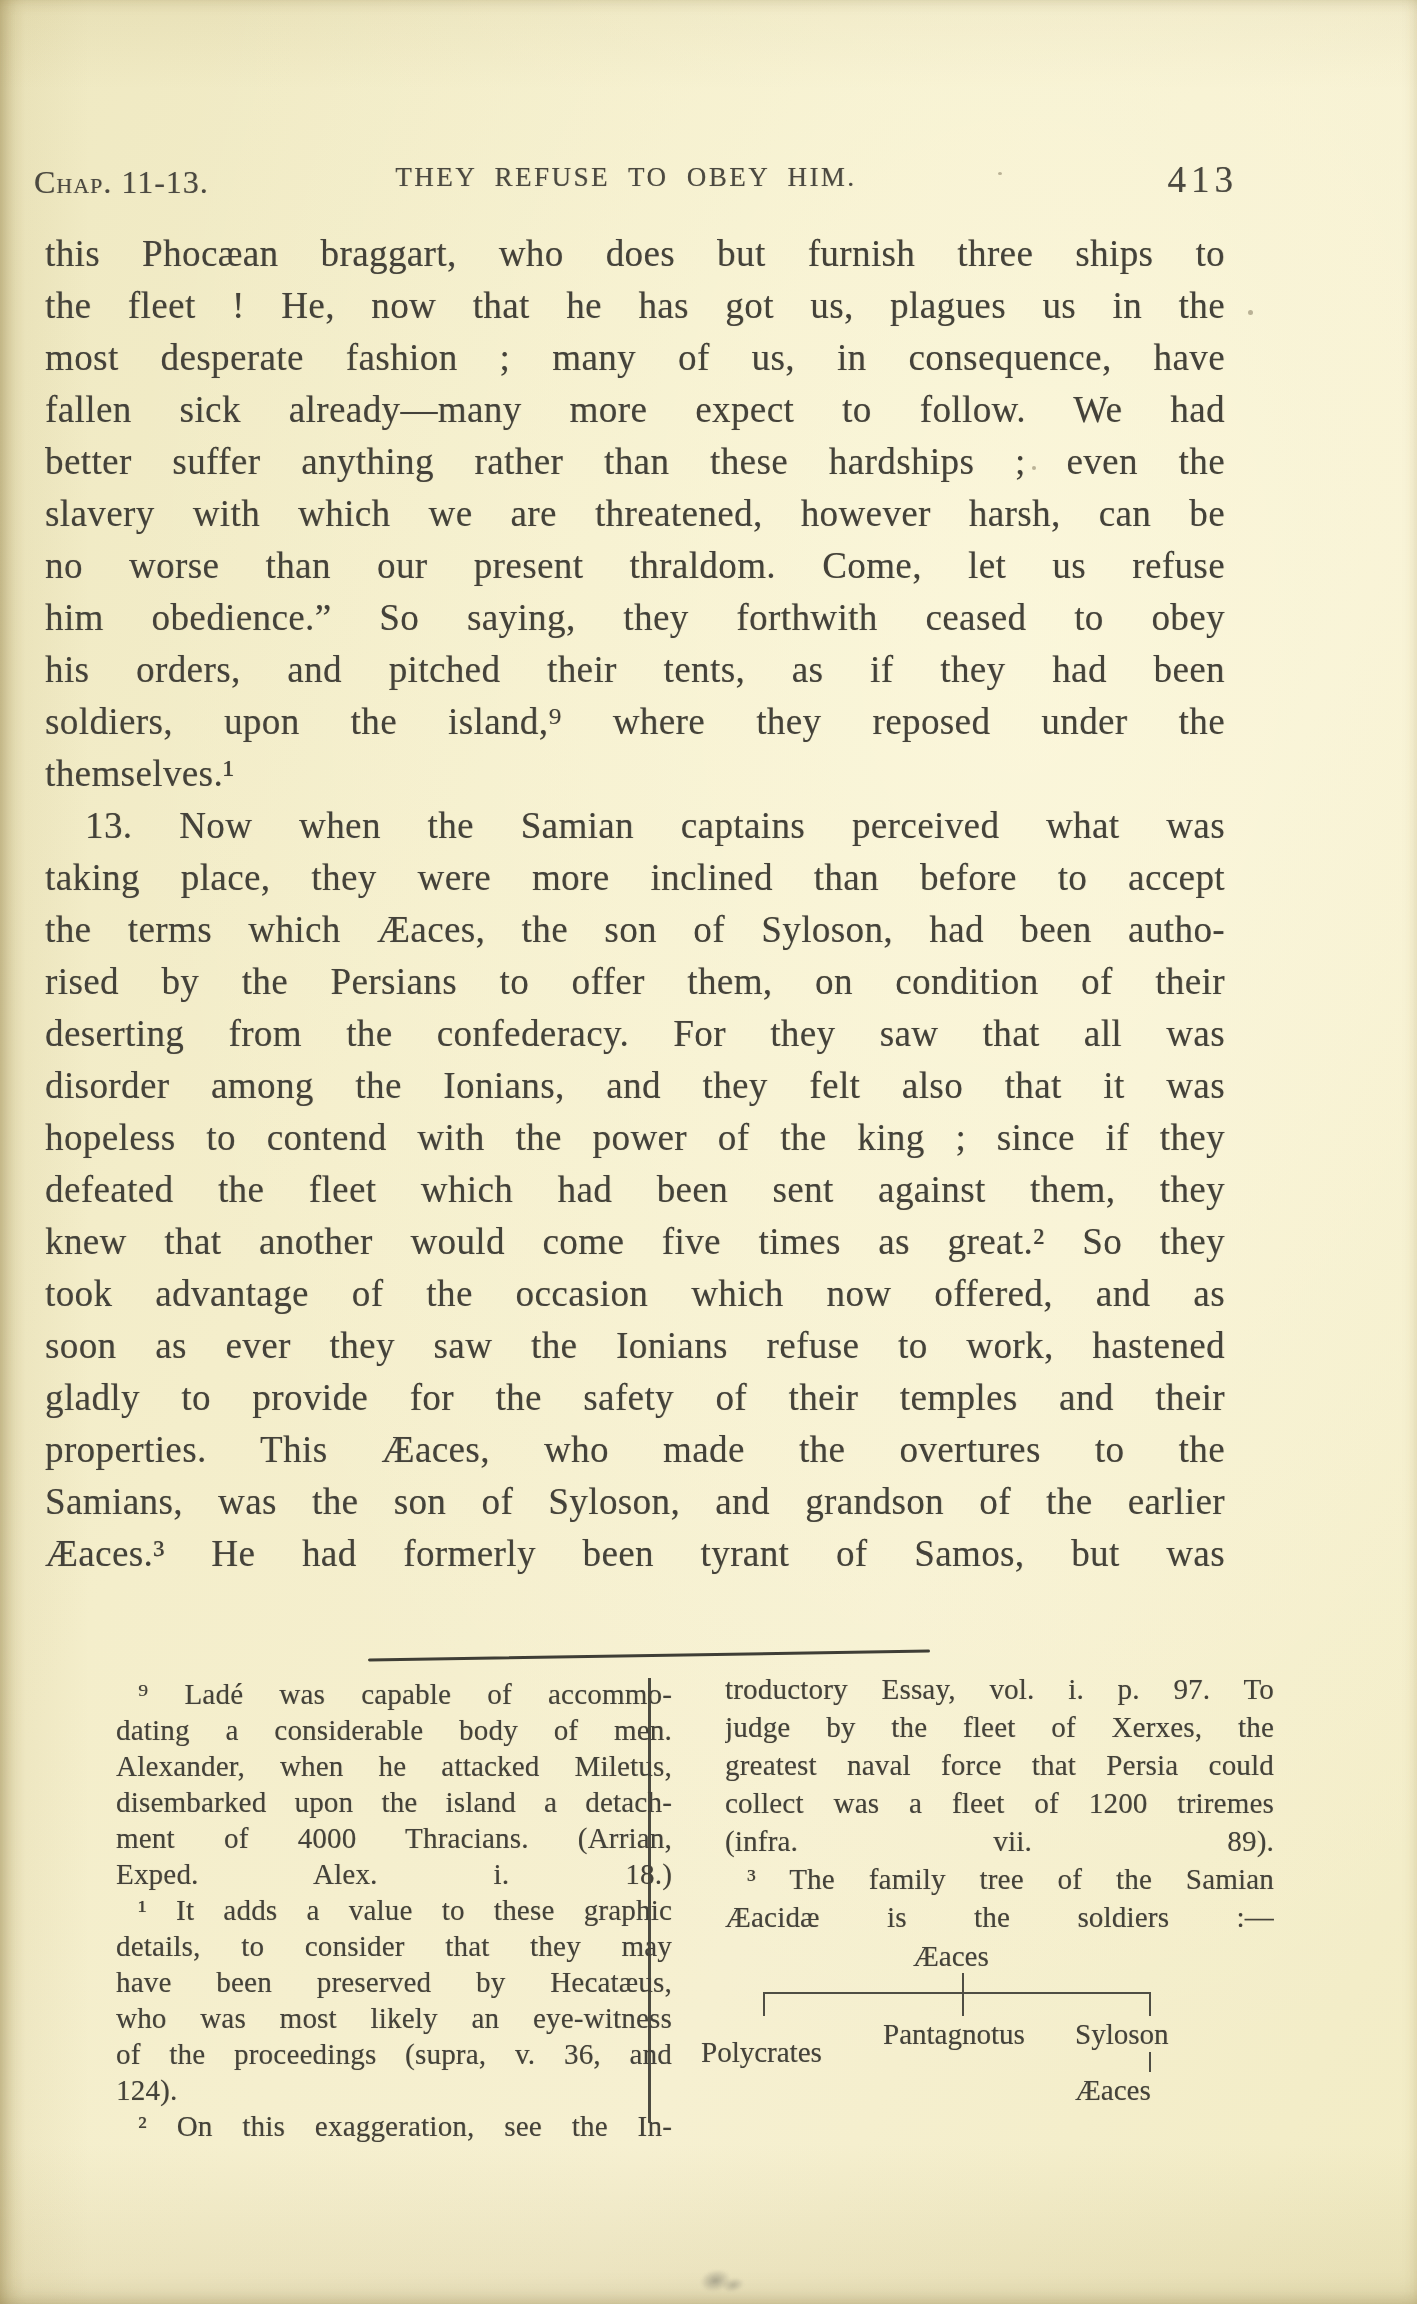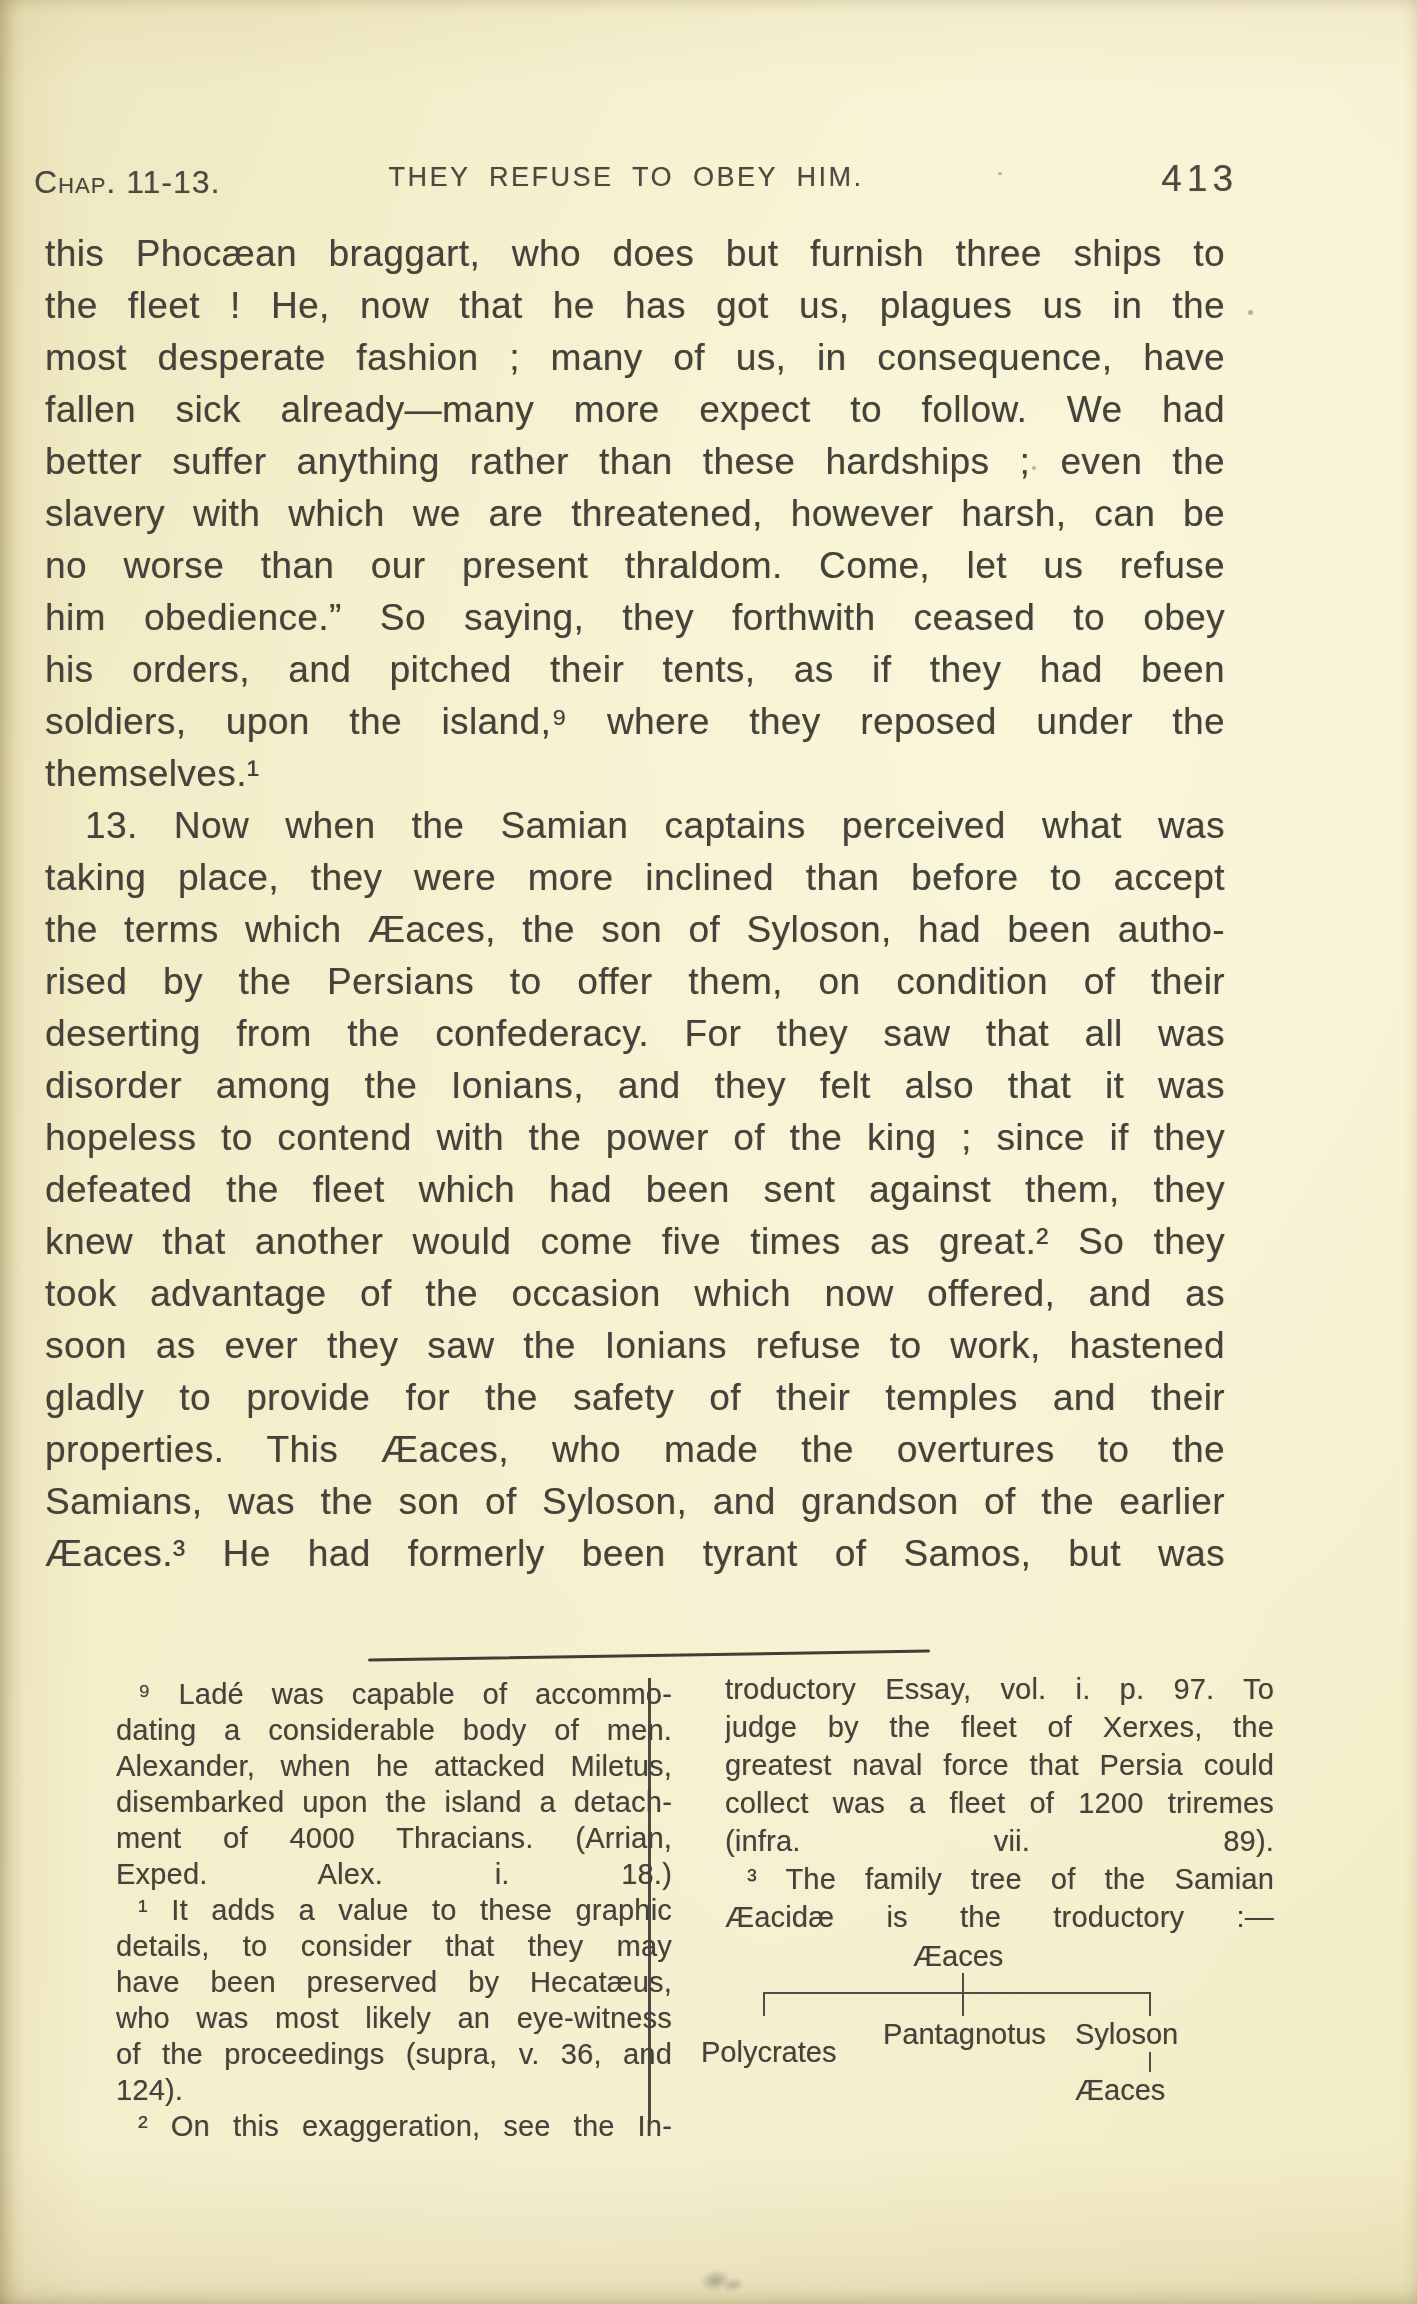--- a/index.html
+++ b/index.html
@@ -3,21 +3,21 @@
 <meta charset="utf-8">
 <style>
   * { margin:0; padding:0; box-sizing:border-box; }
   html, body { width:1417px; height:2304px; }
   body { background:#cfc69e; }
 
   .page {
     position:relative;
     width:1417px; height:2304px;
     overflow:hidden;
-    font-family:Liberation Sans, sans-serif;
+    font-family:Liberation Serif, serif;
     color:#45433a;
     background:
       radial-gradient(ellipse at 72% 28%, rgba(255,252,228,0.55), rgba(255,252,228,0) 62%),
       linear-gradient(180deg, rgba(166,146,80,0.10) 0px, rgba(166,146,80,0) 90px),
       linear-gradient(0deg, rgba(166,146,80,0.16) 0px, rgba(166,146,80,0) 160px),
       linear-gradient(90deg, rgba(166,146,80,0.22) 0px, rgba(166,146,80,0.08) 26px, rgba(166,146,80,0) 90px),
       linear-gradient(115deg, #efe9c2 0%, #f4eecb 34%, #f6f0d1 66%, #f2ecc5 100%);
     box-shadow:
       inset 12px 0 20px -10px rgba(130,110,55,0.45),
       inset -6px 0 16px -10px rgba(130,110,55,0.22),
@@ -158,21 +158,21 @@
     <div class="fline find">² On this exaggeration, see the In-</div>
   </div>
 
   <div class="fncol right-col ink">
     <div class="fline">troductory Essay, vol. i. p. 97. To</div>
     <div class="fline">judge by the fleet of Xerxes, the</div>
     <div class="fline">greatest naval force that Persia could</div>
     <div class="fline">collect was a fleet of 1200 triremes</div>
     <div class="fline endl">(infra. vii. 89).</div>
     <div class="fline find">³ The family tree of the Samian</div>
-    <div class="fline endl">Æacidæ is the troductory :—</div>
+    <div class="fline endl">Æacidæ is the soldiers :—</div>
   </div>
 
   <div class="tree ink">
     <span class="tlabel t-root">Æaces</span>
     <div class="tline t-stem"></div>
     <div class="tline t-bar"></div>
     <div class="tline t-tick1"></div>
     <div class="tline t-tick2"></div>
     <div class="tline t-tick3"></div>
     <span class="tlabel t-c1">Polycrates</span>

